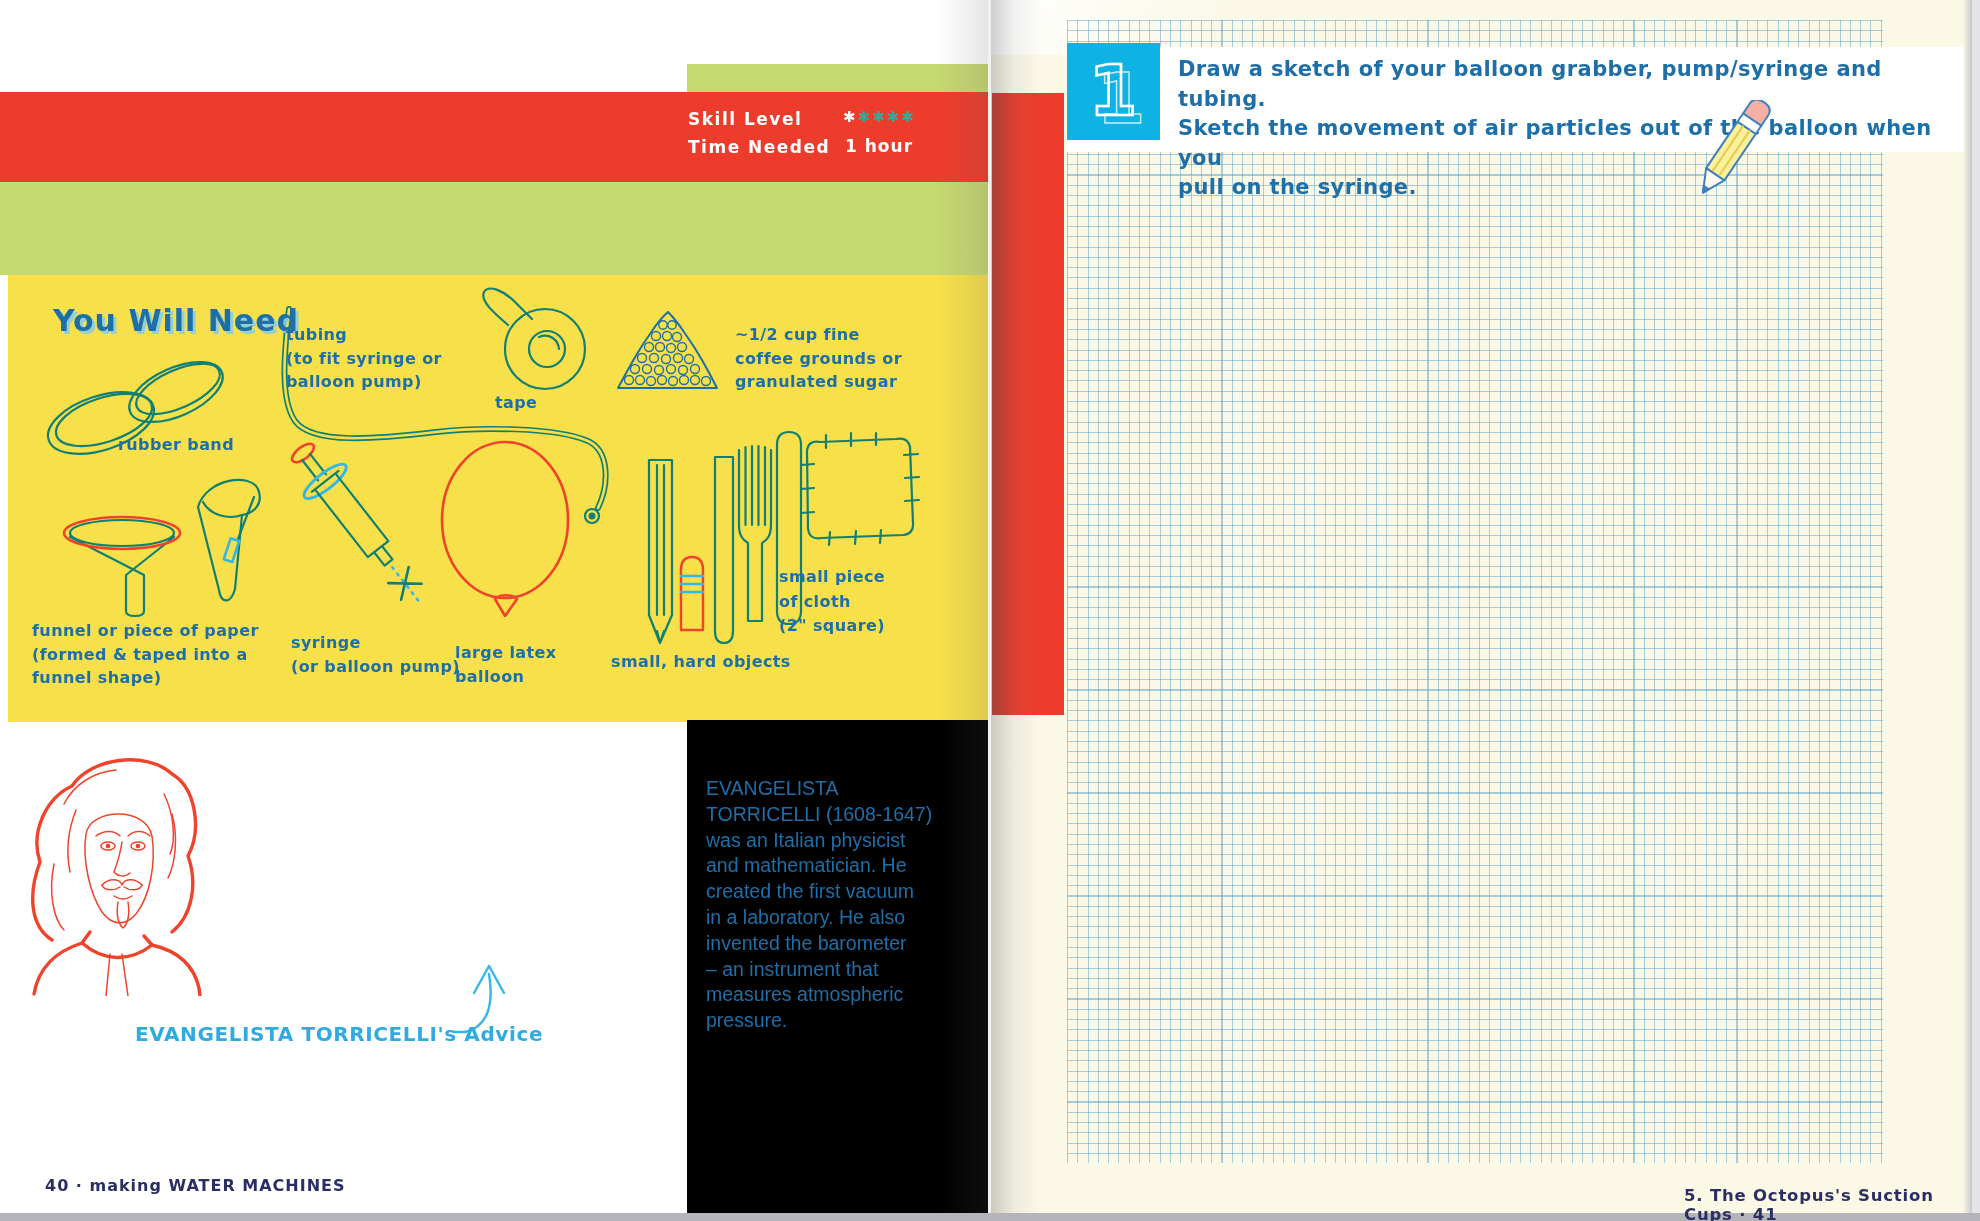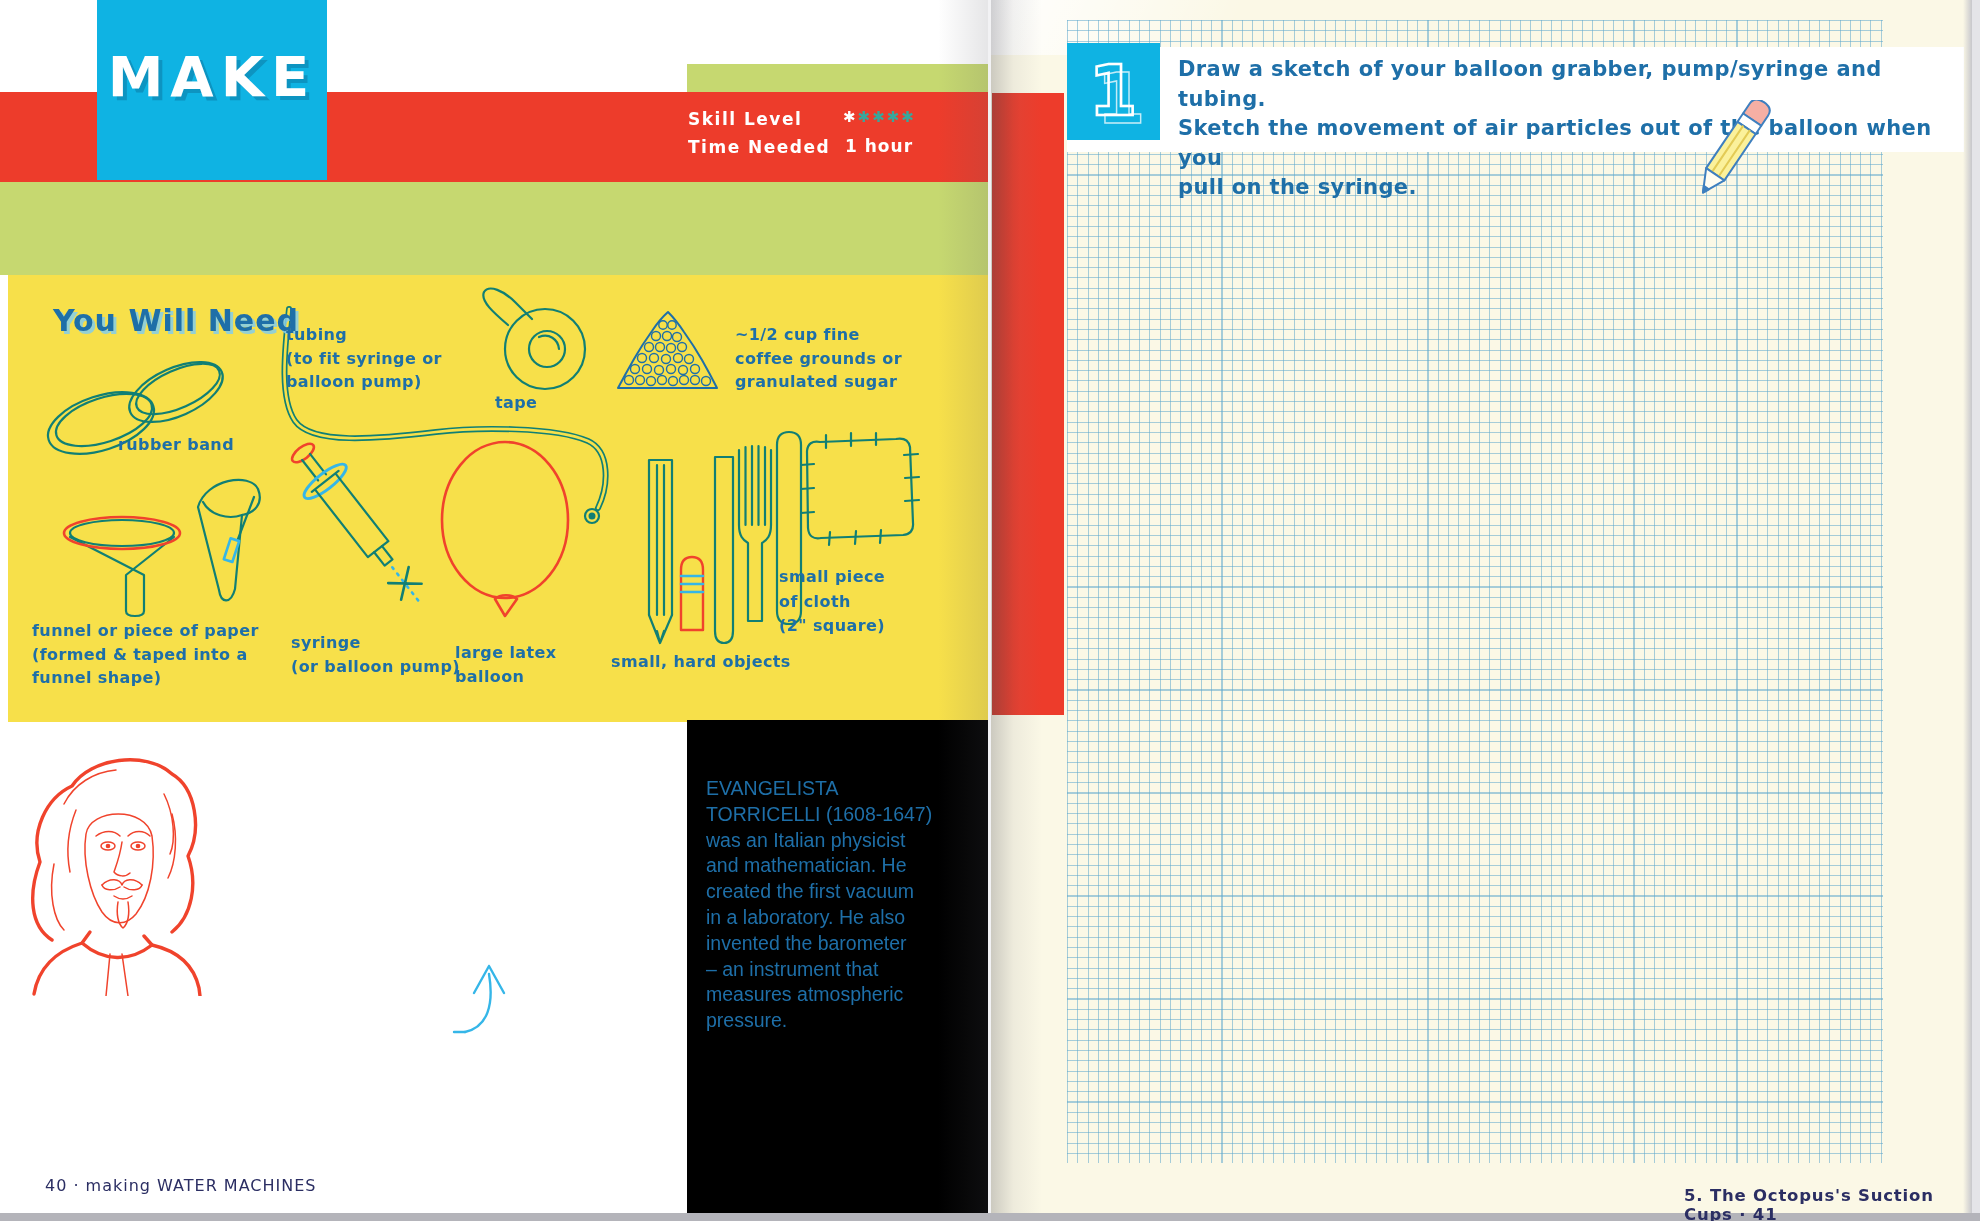--- a/index.html
+++ b/index.html
@@ -47,21 +47,21 @@
          font-weight:bold;font-size:20px;letter-spacing:0.2px;}
   .tips-item{position:absolute;left:33px;top:60px;width:390px;display:flex;gap:9px;
          color:#ffffff;font-family:"Liberation Sans",sans-serif;font-size:19.5px;line-height:26px;}
   .tips-item .txt{white-space:pre-line;}
   
   .green-col{position:absolute;left:687px;top:720px;width:303px;height:524px;background:#000000;}
   .bio{position:absolute;left:19px;top:56px;width:250px;color:#1E6FA8;
        font-family:"Liberation Sans",sans-serif;font-size:19.5px;line-height:25.8px;white-space:pre-line;}
   .advice{position:absolute;left:135px;top:1022px;font-size:20px;font-weight:bold;color:#2FABE1;
        letter-spacing:0.6px;z-index:2;}
-  .footer-l{position:absolute;left:45px;top:1176px;font-size:16px;font-weight:normal;color:#2B2E63;
+  .footer-l{position:absolute;left:45px;top:1176px;font-size:16px;font-weight:bold;color:#2B2E63;
        letter-spacing:1px;}
   
   .red-col{position:absolute;left:2px;top:93px;width:72px;height:622px;background:#ED3C2B;z-index:1;}
   .red-col:before{content:"";position:absolute;inset:0;
        background:linear-gradient(to right,rgba(0,0,0,0.14),rgba(0,0,0,0) 40%);}
   .grid{position:absolute;left:77px;top:20px;width:816px;height:1143px;
        background-image:
          repeating-linear-gradient(to right,rgba(95,168,205,0.55) 0 1px,transparent 1px 10.3px),
          repeating-linear-gradient(to bottom,rgba(95,168,205,0.55) 0 1px,transparent 1px 10.3px);}
   .white-band{position:absolute;left:77px;top:47px;width:897px;height:105px;background:#ffffff;z-index:1;}
@@ -78,23 +78,20 @@
 <body>
 
 <div class="stage">
 
   <div class="page-left">
 
     <div class="green-patch"></div>
     <div class="red-band"></div>
     <div class="green-band"></div>
 
-    <div class="make-box">
-      <span class="t">MAKE</span>
-    </div>
 
     <span class="skill-label" style="left:688px;top:109px;">Skill Level</span>
     <span class="abs" style="left:843px;top:107px;z-index:3;">
       <span class="star-w">✱</span><span class="star-t">✱✱✱✱</span>
     </span>
     <span class="skill-label" style="left:688px;top:137px;">Time Needed</span>
     <span class="skill-label" style="left:845px;top:136px;letter-spacing:1px;">1 hour</span>
 
 
     <div class="yellow-box">
@@ -263,20 +260,21 @@
       </g>
     </svg>
 
     <svg class="abs" style="left:452px;top:960px;z-index:2;" width="72" height="80" viewBox="0 0 72 80">
       <g fill="none" stroke="#35B6E8" stroke-width="2.4" stroke-linecap="round">
         <path d="M2,72 L13,72"></path>
         <path d="M13,72 C36,67 42,44 37,14"></path>
         <path d="M37,6 L22,33 M37,6 L52,33"></path>
       </g>
     </svg>
+    <div class="advice">EVANGELISTA TORRICELLI's Advice</div>
 
     <div class="green-col">
       <div class="bio">EVANGELISTA
 TORRICELLI (1608-1647)
 was an Italian physicist
 and mathematician. He
 created the first vacuum
 in a laboratory. He also
 invented the barometer
 – an instrument that

